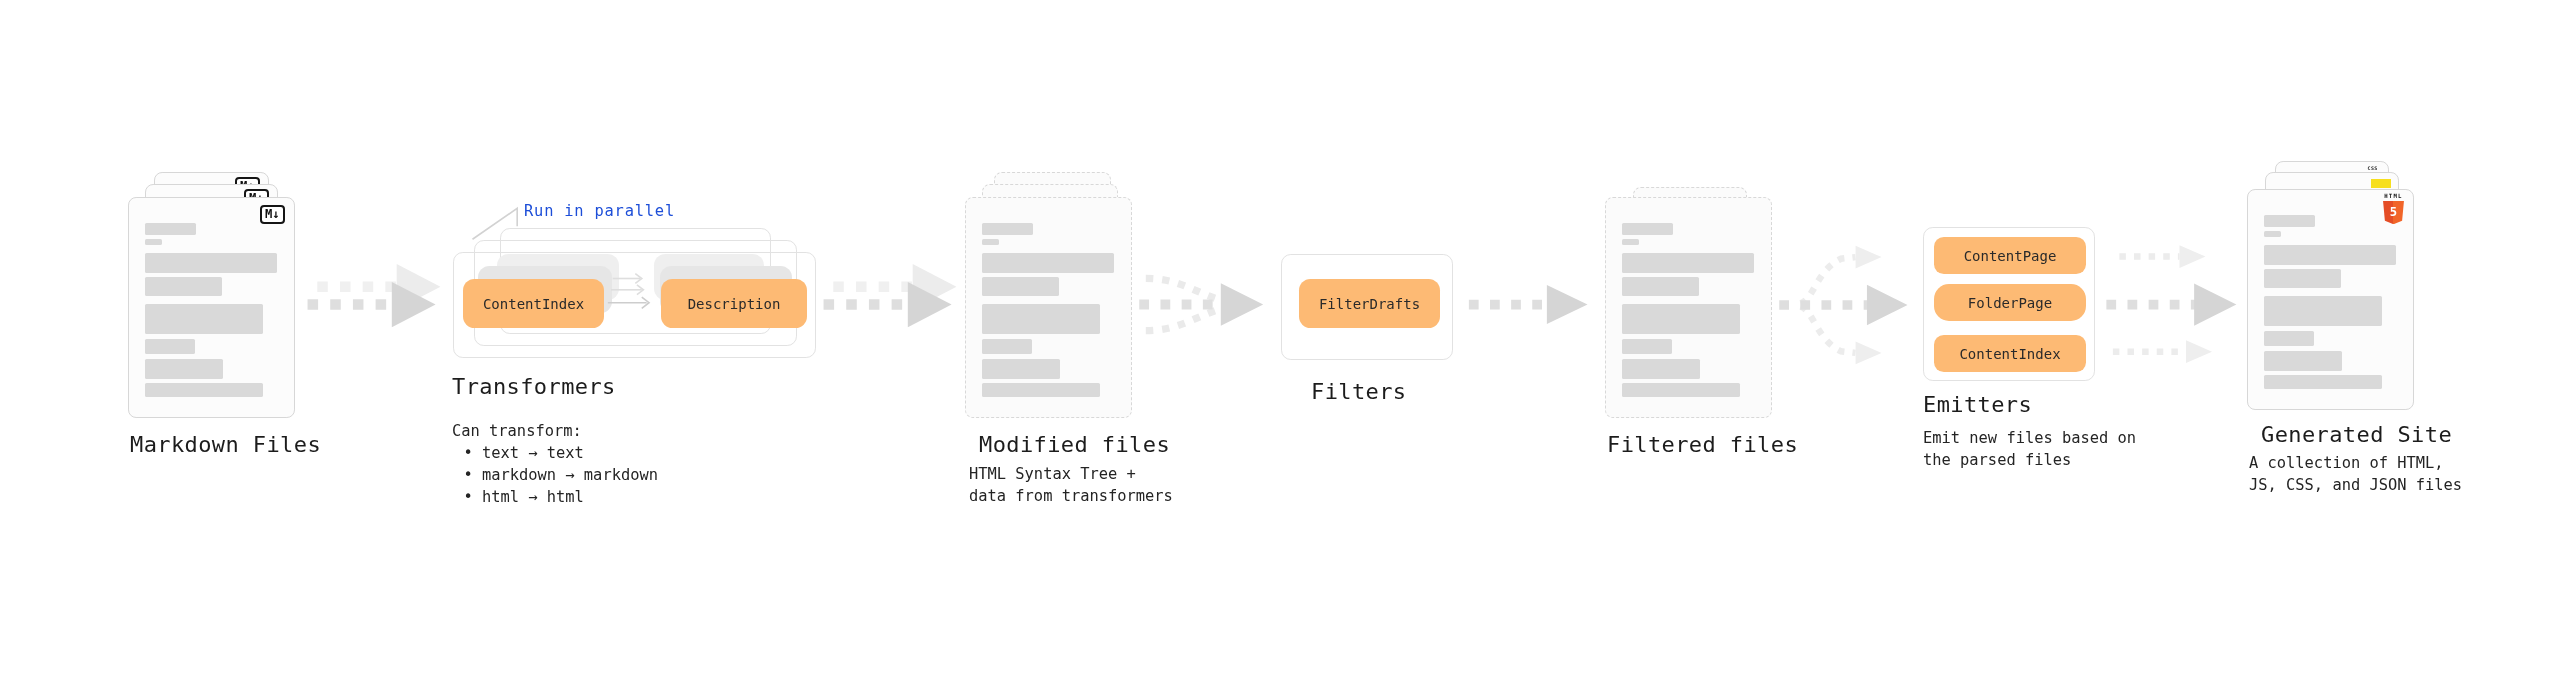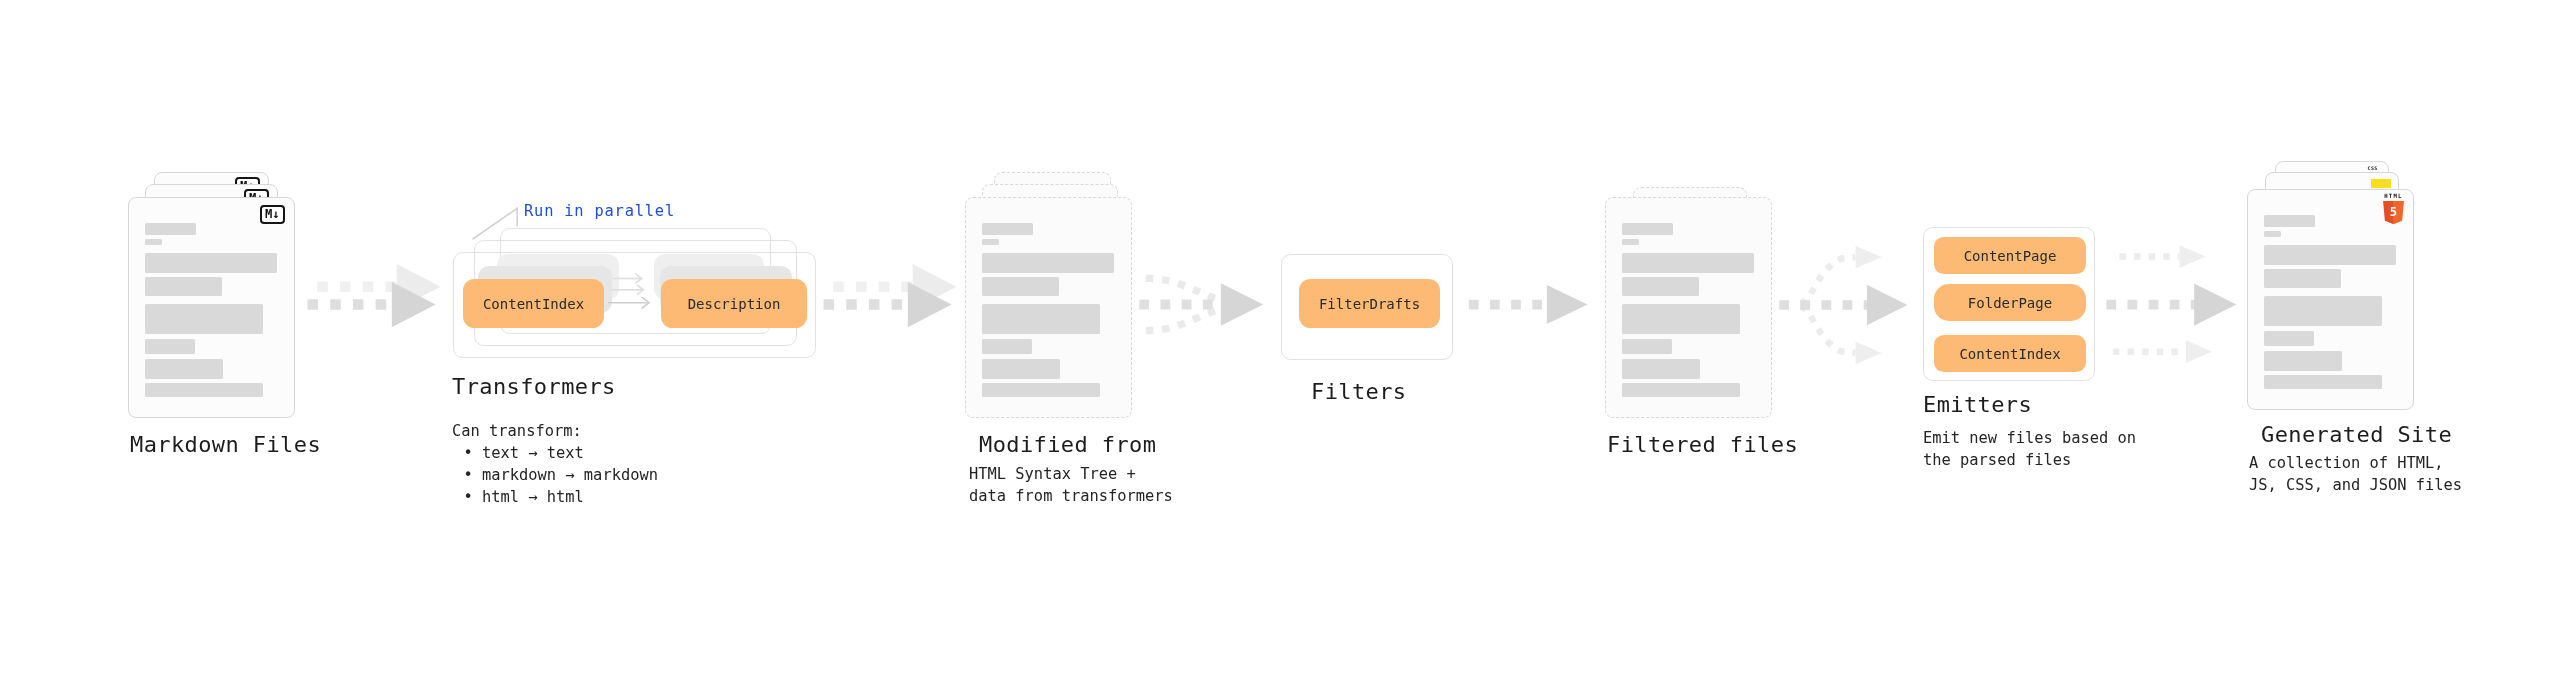--- a/index.html
+++ b/index.html
@@ -141,21 +141,21 @@
   <div class="doc dashed" style="left:965px;top:197px;">
     <div class="bar b1"></div>
     <div class="bar b2"></div>
     <div class="bar b3"></div>
     <div class="bar b4"></div>
     <div class="bar b5"></div>
     <div class="bar b6"></div>
     <div class="bar b7"></div>
     <div class="bar b8"></div>
   </div>
-  <div class="sec-label" style="left:979px;top:432px;">Modified from</div>
+  <div class="sec-label" style="left:979px;top:432px;">Modified files</div>
   <div class="sec-desc" style="left:969px;top:463px;">
     <div>HTML Syntax Tree +</div>
     <div>data from transformers</div>
   </div>
 
   <svg class="arrow-svg" style="left:1136px;top:249px;" width="137" height="111" viewBox="0 0 168 136">
     <path d="M 12,36 C 52,36 70,52 102,62" stroke="#eaeaea" stroke-width="9" stroke-dasharray="9 11" fill="none"></path>
     <path d="M 12,100 C 52,100 70,84 102,74" stroke="#eaeaea" stroke-width="9" stroke-dasharray="9 11" fill="none"></path>
     <line x1="4" y1="68" x2="106" y2="68" stroke="#dfdfdf" stroke-width="12" stroke-dasharray="12 14"></line>
     <polygon points="104,42 156,68 104,94" fill="#d6d6d6"></polygon>

